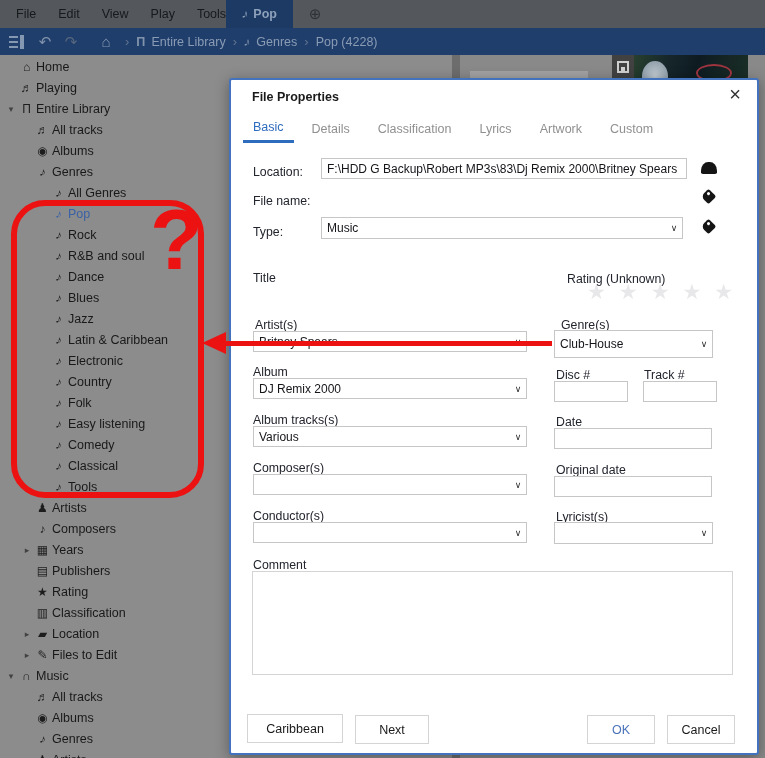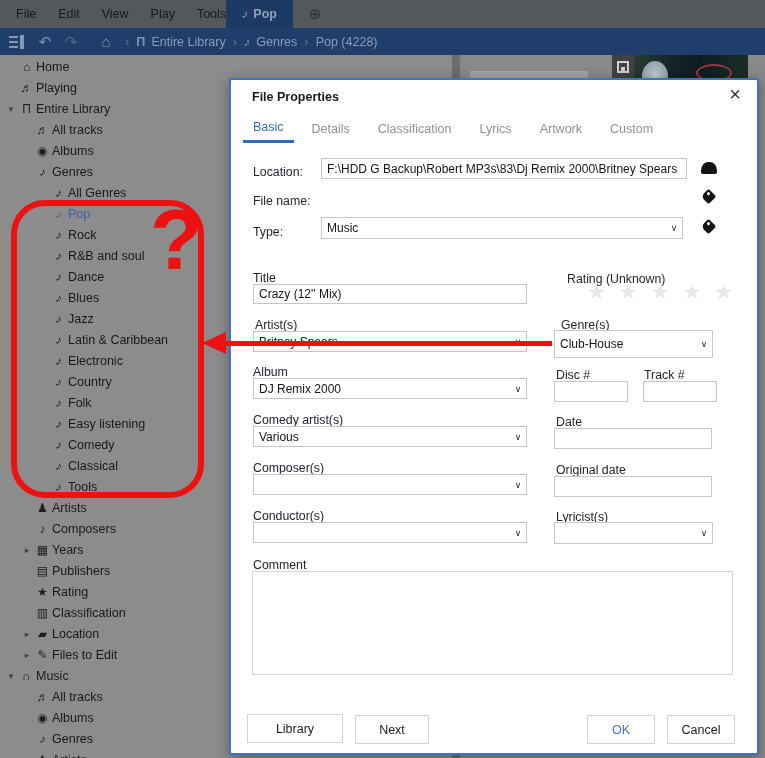--- a/index.html
+++ b/index.html
@@ -343,21 +343,20 @@
   <span class="tag-icon" style="left:472px;top:111px"></span>
 
   <span class="f-label" style="left:22px;top:145px">Type:</span>
   <div class="combo" style="left:90px;top:137px;width:362px;height:22px">
     <span class="combo-val">Music</span>
     <span class="combo-chev">∨</span>
   </div>
   <span class="tag-icon" style="left:472px;top:141px"></span>
 
   <span class="f-label" style="left:22px;top:191px">Title</span>
-  <input class="f-input" style="left: 22px; top: 204px; width: 274px; height: 20px;" value="Crazy (12'' Mix)">
   <span class="f-label" style="left:336px;top:192px">Rating  (Unknown)</span>
   <div class="stars">
     <span>★</span>
     <span>★</span>
     <span>★</span>
     <span>★</span>
     <span>★</span>
   </div>
 
   <span class="f-label" style="left:24px;top:238px">Artist(s)</span>
@@ -374,21 +373,21 @@
   <span class="f-label" style="left:22px;top:285px">Album</span>
   <div class="combo" style="left:22px;top:298px;width:274px;height:21px">
     <span class="combo-val">DJ Remix 2000</span>
     <span class="combo-chev">∨</span>
   </div>
   <span class="f-label" style="left:325px;top:288px">Disc #</span>
   <input class="f-input" style="left: 323px; top: 301px; width: 74px; height: 21px;" value="">
   <span class="f-label" style="left:413px;top:288px">Track #</span>
   <input class="f-input" style="left: 412px; top: 301px; width: 74px; height: 21px;" value="">
 
-  <span class="f-label" style="left:22px;top:333px">Comedy artist(s)</span>
+  <span class="f-label" style="left:22px;top:333px">Album tracks(s)</span>
   <div class="combo" style="left:22px;top:346px;width:274px;height:21px">
     <span class="combo-val">Various</span>
     <span class="combo-chev">∨</span>
   </div>
   <span class="f-label" style="left:325px;top:335px">Date</span>
   <input class="f-input" style="left: 323px; top: 348px; width: 158px; height: 21px;" value="">
 
   <span class="f-label" style="left:22px;top:381px">Composer(s)</span>
   <div class="combo" style="left:22px;top:394px;width:274px;height:21px">
     <span class="combo-val"></span>
@@ -404,21 +403,21 @@
   </div>
   <span class="f-label" style="left:325px;top:430px">Lyricist(s)</span>
   <div class="combo" style="left:323px;top:442px;width:159px;height:22px">
     <span class="combo-val"></span>
     <span class="combo-chev">∨</span>
   </div>
 
   <span class="f-label" style="left:22px;top:478px">Comment</span>
   <textarea class="comment-area" style=""></textarea>
 
-  <button class="dlg-btn" style="left:16px;top:634px;width:96px">Library</button>
+  <button class="dlg-btn" style="left:16px;top:634px;width:96px">Caribbean</button>
   <button class="dlg-btn" style="left:124px;top:635px;width:74px">Next</button>
   <button class="dlg-btn btn-ok" style="left:356px;top:635px;width:68px">OK</button>
   <button class="dlg-btn" style="left:436px;top:635px;width:68px">Cancel</button>
 </div>
 
 <div class="anno anno-rect"></div>
 <div class="anno anno-q">?</div>
 <div class="anno anno-line"></div>
 <div class="anno anno-head"></div>
 

